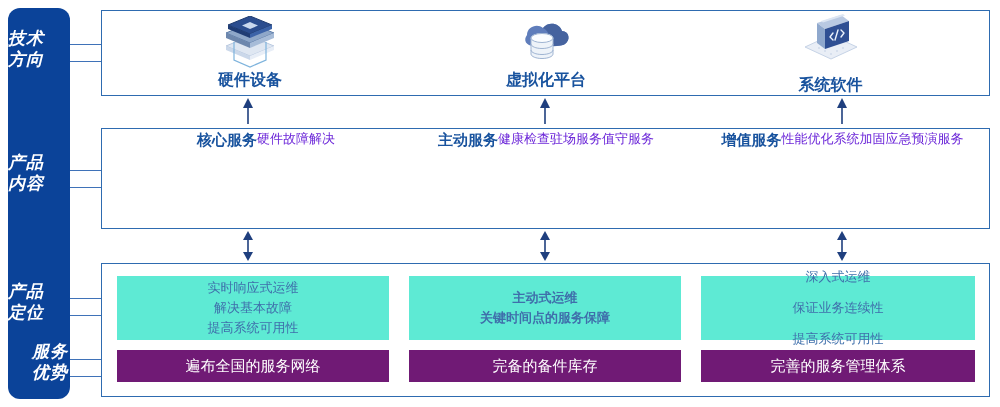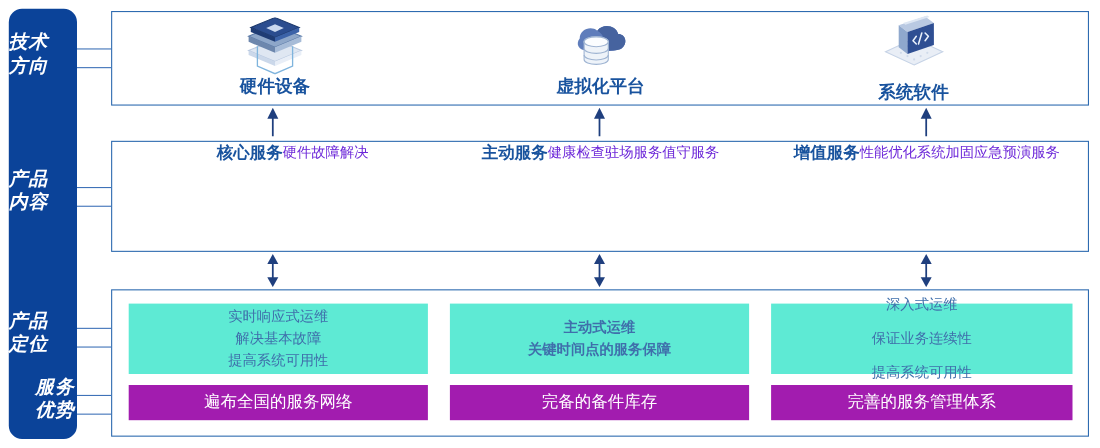--- a/index.html
+++ b/index.html
@@ -120,21 +120,21 @@
     text-align: center;
   }
   .pos-line {
     color: #3f6fab;
     font-size: 13px;
     line-height: 20px;
     white-space: nowrap;
   }
   .adv-bar {
     position: absolute;
-    background: #a21caf;
+    background: #701a75;
     display: flex;
     align-items: center;
     justify-content: center;
   }
   .adv-text {
     color: #ffffff;
     font-size: 15px;
     line-height: 18px;
     white-space: nowrap;
   }

